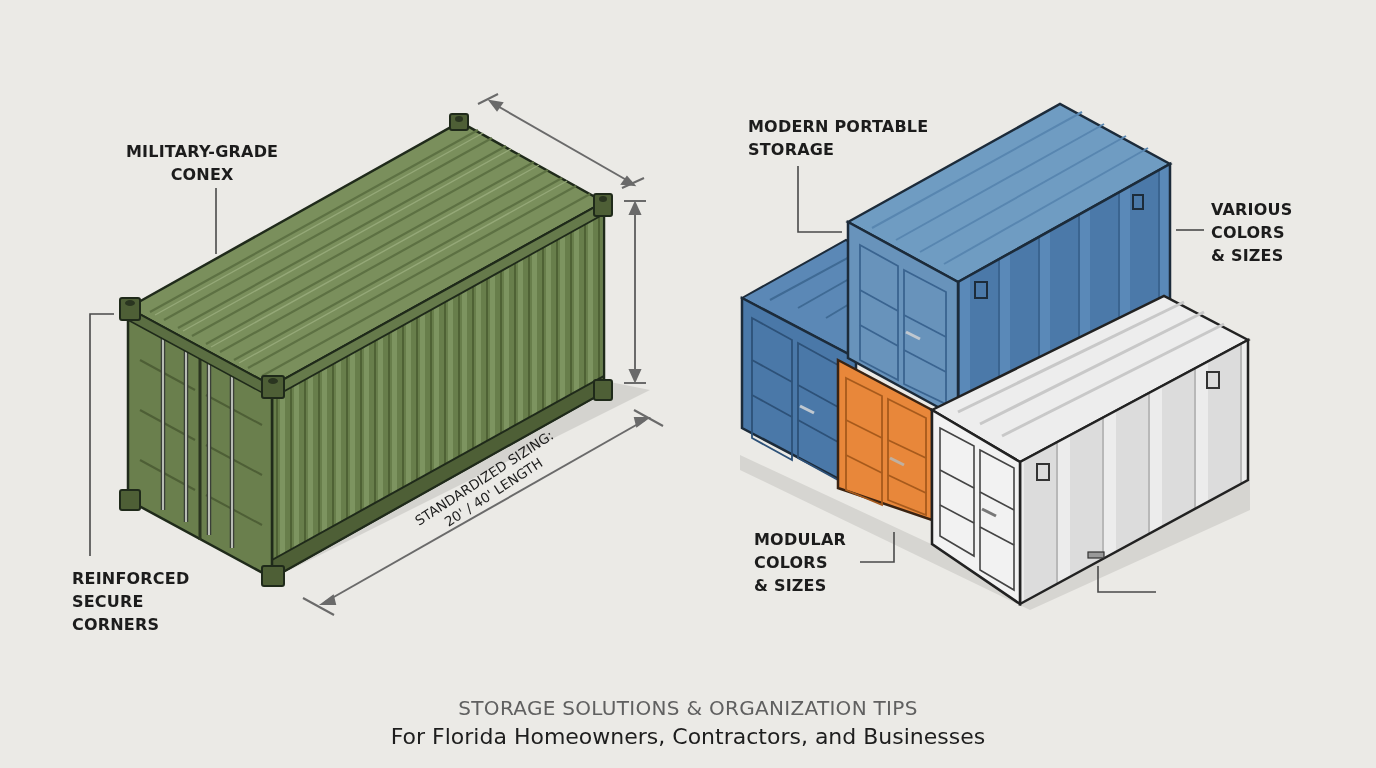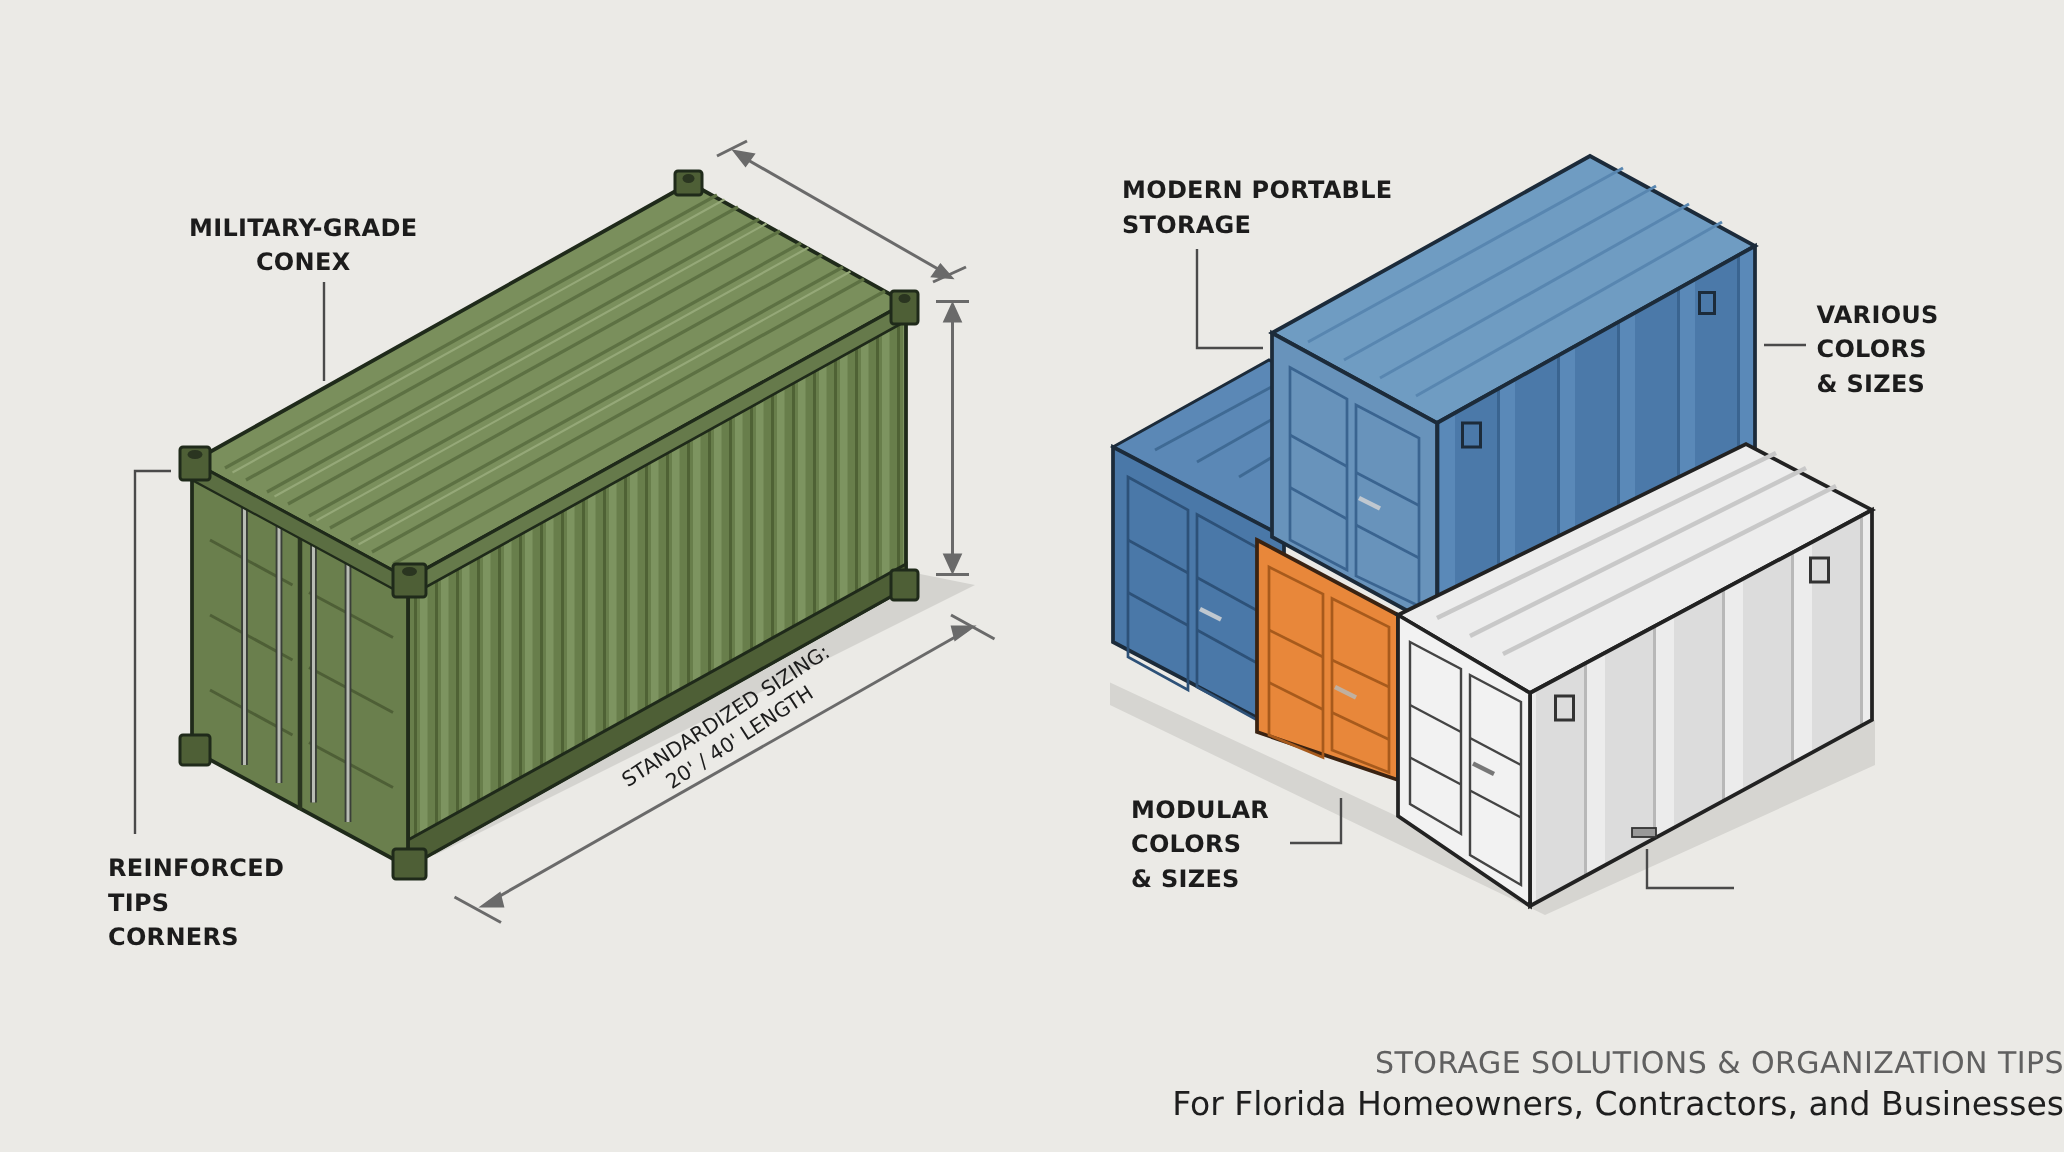--- a/index.html
+++ b/index.html
@@ -29,21 +29,21 @@
     transform-origin: left top;
     font-family: "DejaVu Sans", sans-serif;
     font-size: 13.5px;
     line-height: 17px;
     color: #1c1c1c;
     text-align: center;
     white-space: nowrap;
   }
   .rot-label span { display: block; }
   .footer {
-    position: absolute; left: 0; width: 1376px; text-align: right;
+    position: absolute; left: 0; width: 1376px; text-align: center;
     font-family: "DejaVu Sans", sans-serif;
   }
   .footer-title { top: 696px; font-size: 20px; color: #606060; letter-spacing: 0.3px; }
   .footer-sub { top: 724px; font-size: 22px; color: #1e1e1e; }
 </style>
 </head>
 <body>
 
 <div id="stage">
 <svg width="1376" height="768" viewBox="0 0 1376 768" xmlns="http://www.w3.org/2000/svg">
@@ -252,21 +252,21 @@
 </svg>
 
 
 <div class="label center" style="left:126px; top:140px;">
   <span>MILITARY-GRADE</span>
   <span>CONEX</span>
 </div>
 
 <div class="label" style="left:72px; top:567px;">
   <span>REINFORCED</span>
-  <span>TIPS</span>
+  <span>SECURE</span>
   <span>CORNERS</span>
 </div>
 
 <div class="rot-label">
   <span>STANDARDIZED SIZING:</span>
   <span>20' / 40' LENGTH</span>
 </div>
 
 <div class="label" style="left:748px; top:115px;">
   <span>MODERN PORTABLE</span>

